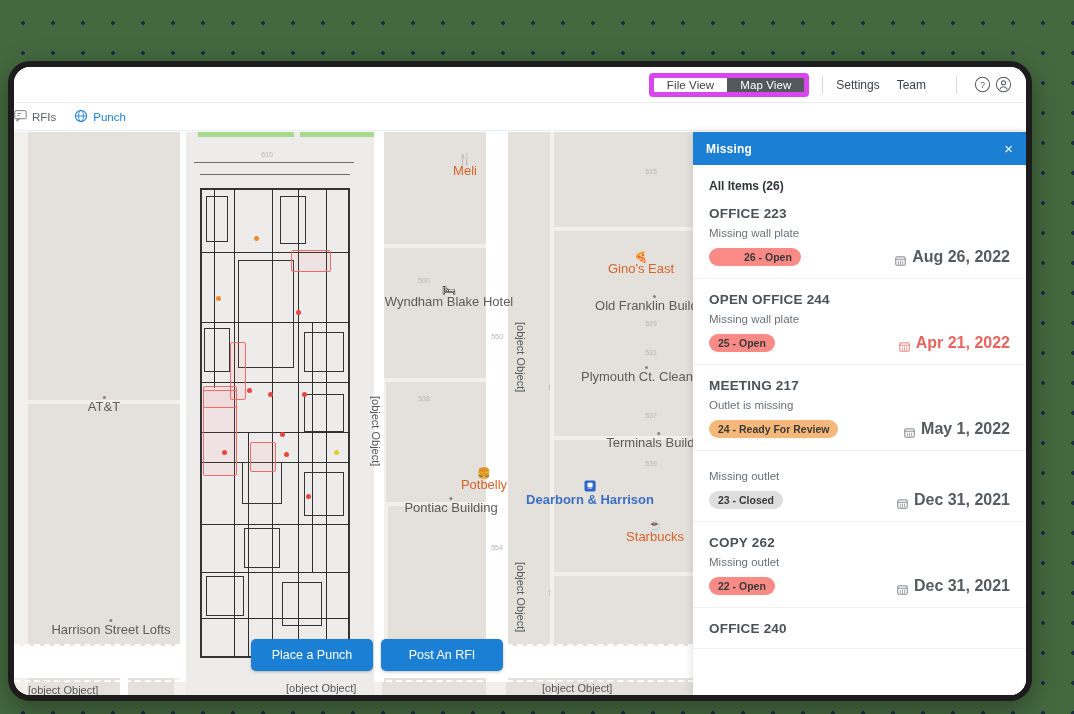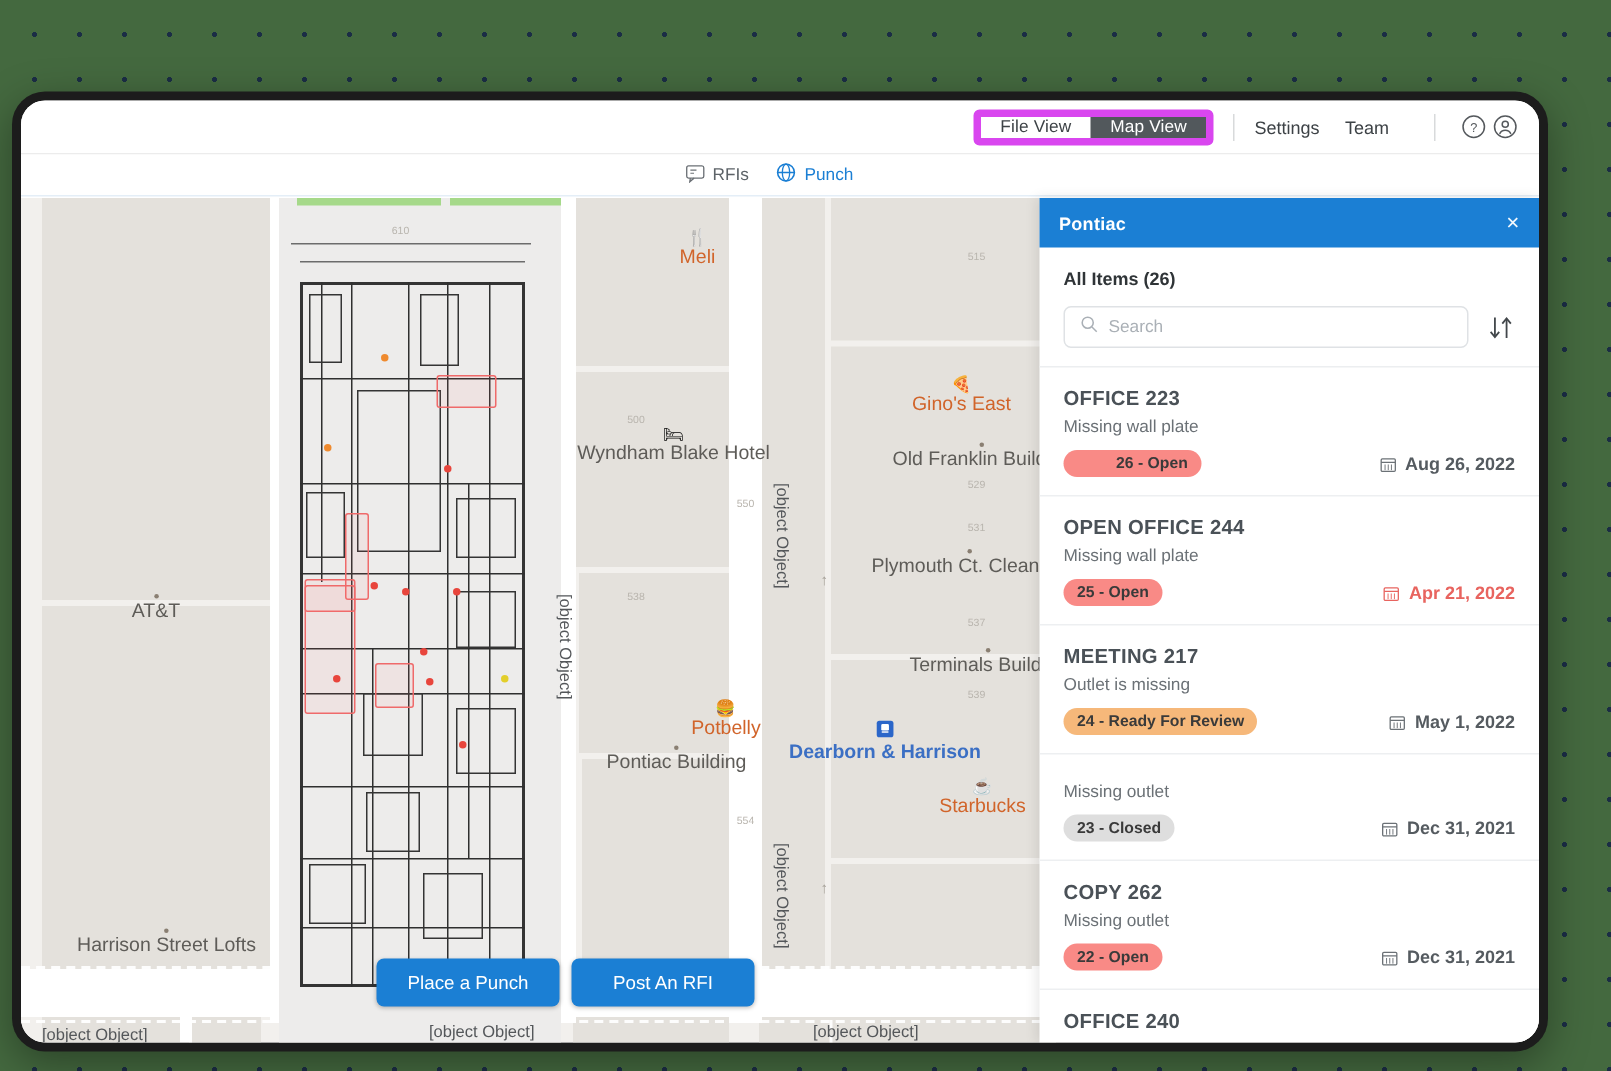--- a/index.html
+++ b/index.html
@@ -49,21 +49,21 @@
     font-size: 11.5px; padding: 0 13px; display: flex; align-items: center;
     color: #3d4246; background: #fff; cursor: pointer; letter-spacing: .1px;
   }
   .viewtoggle div.active { background: #52585c; color: #fff; }
   .tb-sep { width: 1px; height: 18px; background: #d8dadb; margin: 0 13px; }
   .tb-link { font-size: 12px; color: #3d4246; margin-right: 17px; cursor: pointer; }
   .tb-icon { margin-left: 4px; cursor: pointer; display:flex; align-items:center; }
 
   .subbar {
     height: 28px; background: #fff;
-    display: flex; align-items: center; justify-content: center;
+    display: flex; align-items: center; justify-content: flex-start;
     padding-right: 14px; gap: 18px;
     border-bottom: 1px solid #e4eef7;
     position: relative; z-index: 5;
   }
   .subitem { display: flex; align-items: center; gap: 5px; font-size: 11.5px; cursor: pointer; }
   .subitem.gray { color: #5d6368; }
   .subitem.blue { color: #1b7fd4; }
 
   
   #map {
@@ -143,21 +143,21 @@
   }
   .searchbox input::placeholder { color: #aab0b6; }
   #sortbtn { cursor: pointer; display:flex; align-items:center; }
 
   #list { flex: 1; overflow: hidden; }
   .item { padding: 13px 16px 12px; border-bottom: 1px solid #edeff1; }
   .item .title { font-size: 13.5px; font-weight: bold; color: #4a5157; letter-spacing: .2px; }
   .item .desc { font-size: 11.5px; color: #6b7176; margin-top: 6px; }
   .item .row { display: flex; align-items: center; justify-content: space-between; margin-top: 9px; }
   .badge { font-size: 10.5px; font-weight: bold; color: #3a3a3a; border-radius: 9px; padding: 3px 9px; }
-  .date { font-size: 12px; color: #555b60; display: flex; align-items: center; gap: 6px; font-weight: bold; }
+  .date { font-size: 16px; color: #555b60; display: flex; align-items: flex-end; gap: 6px; font-weight: bold; }
   .date.overdue { color: #e8645f; }
   .cal { width: 11px; height: 11px; }
 </style>
 </head>
 <body>
 
 <div id="device">
   <div id="screen">
 
     <div class="topbar">
@@ -374,47 +374,28 @@
       <div class="stlabel vert" style="left:356px; top:264px;">[object Object]</div>
       <div class="stlabel vert" style="left:501px; top:190px;">[object Object]</div>
       <div class="stlabel vert" style="left:501px; top:430px;">[object Object]</div>
 
       <div class="mapbtn" id="btn-punch">Place a Punch</div>
       <div class="mapbtn" id="btn-rfi">Post An RFI</div>
     </div>
 
     <div id="panel">
       <div id="panel-head">
-        <div class="t">Pontiac</div>
+        <div class="t">Missing</div>
         <div class="x">×</div>
       </div>
 
       <div id="panel-sub">
         <div class="all">All Items (26)</div>
       </div>
 
-      <div id="searchrow">
-        <div class="searchbox">
-          <span>
-            <svg width="12" height="12" viewBox="0 0 14 14">
-                <circle cx="6" cy="6" r="4.3" fill="none" stroke="#aab0b6" stroke-width="1.2"></circle>
-                <line x1="9.3" y1="9.3" x2="13" y2="13" stroke="#aab0b6" stroke-width="1.2"></line>
-              </svg>
-          </span>
-          <input type="text" placeholder="Search" style="">
-        </div>
-        <div id="sortbtn">
-          <svg width="19" height="19" viewBox="0 0 22 22">
-            <line x1="6.5" y1="3" x2="6.5" y2="18" stroke="#42474b" stroke-width="1.4"></line>
-            <path d="M3.2 14.2 6.5 18.2 9.8 14.2" fill="none" stroke="#42474b" stroke-width="1.4"></path>
-            <line x1="15.5" y1="4" x2="15.5" y2="19" stroke="#42474b" stroke-width="1.4"></line>
-            <path d="M12.2 7.8 15.5 3.8 18.8 7.8" fill="none" stroke="#42474b" stroke-width="1.4"></path>
-          </svg>
-        </div>
-      </div>
 
       <div id="list">
 
         <div class="item">
           <div class="title">OFFICE 223</div>
           <div class="desc">Missing wall plate</div>
           <div class="row">
             <div class="badge" style="background:#f98a86;padding-left:35px;">26 - Open</div>
             <div class="date">
               <svg class="cal" viewBox="0 0 14 14">

